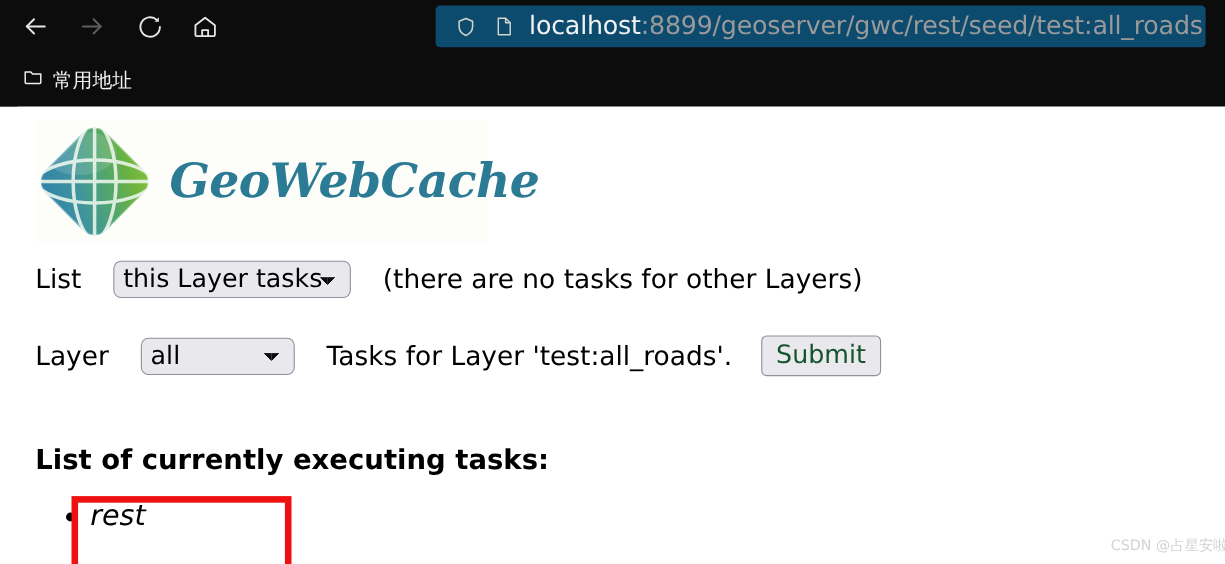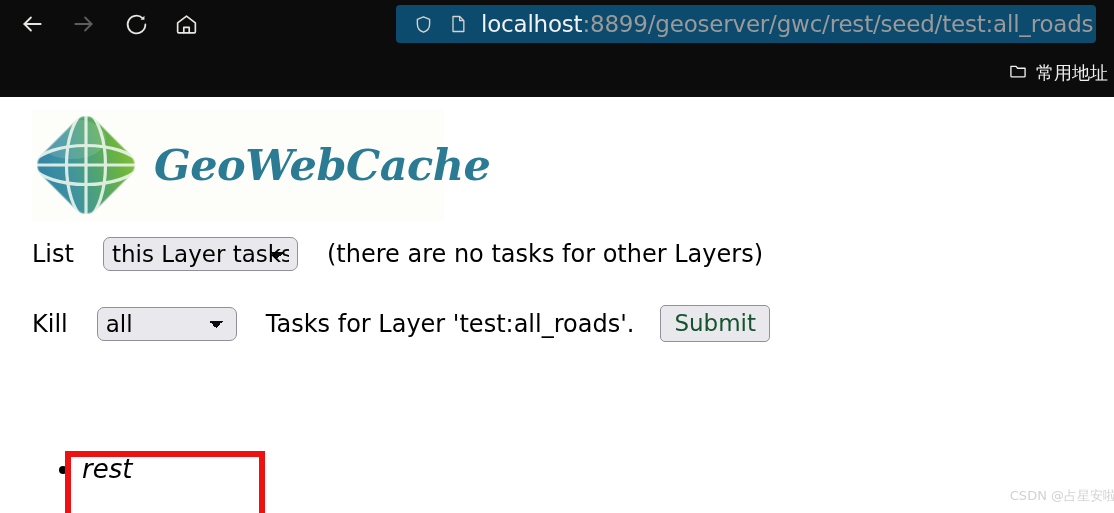--- a/index.html
+++ b/index.html
@@ -72,21 +72,20 @@
   #url-host { color: #f2f2f2; }
   #url-rest { color: #9a9a9a; }
 
   
   #bookmark-bar {
     position: absolute;
     top: 48px; left: 0;
     width: 1114px; height: 49px;
     display: flex;
     align-items: center;
-    justify-content: flex-end;
   }
   #bookmark-folder {
     display: flex;
     align-items: center;
     margin-left: 14px;
     padding: 3px 6px;
     border-radius: 4px;
     cursor: default;
   }
   #bookmark-folder-label {
@@ -159,21 +158,21 @@
     background-image:
       linear-gradient(45deg, transparent 50%, #0c0c0d 50%),
       linear-gradient(135deg, #0c0c0d 50%, transparent 50%);
     background-position:
       calc(100% - 20px) calc(50% + 1px),
       calc(100% - 13px) calc(50% + 1px);
     background-size: 7px 7px, 7px 7px;
     background-repeat: no-repeat;
     cursor: default;
   }
-  #select-list-scope { width: 195px; }
+  #select-list-scope { width: 216px; }
   #select-kill-scope { width: 140px; }
 
   #submit-button {
     font-family: "DejaVu Sans", sans-serif;
     font-size: 23px;
     color: #14532d;
     background: #e9e9ed;
     border: 1px solid #8f8f9d;
     border-radius: 5px;
     padding: 4px 13px 5px 13px;
@@ -340,28 +339,29 @@
 
   <div class="form-row" id="row-list">
     <span class="row-text">List</span>
     <select class="gwc-select" id="select-list-scope">
       <option>this Layer tasks</option>
     </select>
     <span class="row-text">(there are no tasks for other Layers)</span>
   </div>
 
   <div class="form-row" id="row-kill">
-    <span class="row-text">Kill</span>
+    <span class="row-text">Layer</span>
     <select class="gwc-select" id="select-kill-scope">
       <option>all</option>
     </select>
     <span class="row-text">Tasks for Layer 'test:all_roads'.</span>
     <button id="submit-button">Submit</button>
   </div>
 
+  <div id="tasks-heading">List of currently executing tasks:</div>
 
   <ul id="tasks-list">
     <li>rest</li>
   </ul>
 
   <div id="watermark">CSDN @占星安啦</div>
 </div>
 
 <div id="annotation-box"></div>
 

